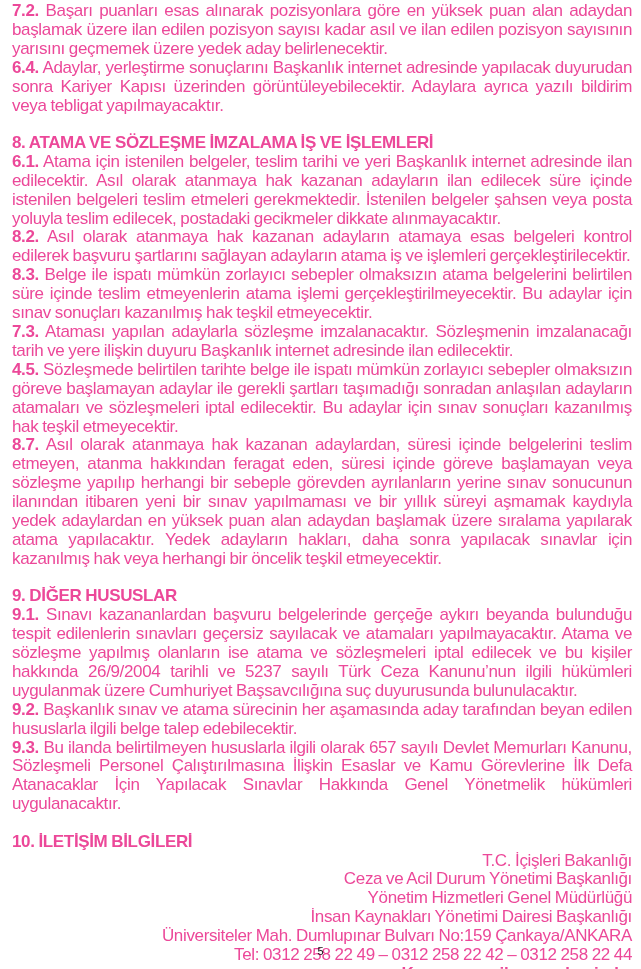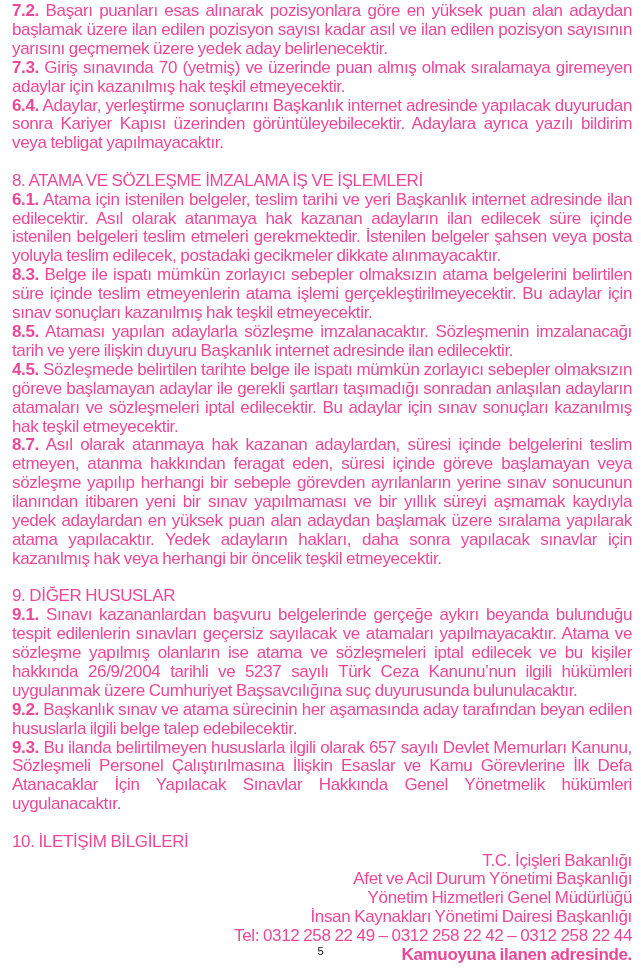--- a/index.html
+++ b/index.html
@@ -5,57 +5,58 @@
   html, body { margin: 0; padding: 0; background: #ffffff; }
   body { width: 641px; height: 969px; overflow: hidden; position: relative; }
   .page {
     position: absolute; left: 12px; top: 2px; width: 620px;
     font-family: "Liberation Sans", sans-serif;
     font-size: 17px; line-height: 18.9px; color: #ec4899;
     letter-spacing: -0.35px; word-spacing: -0.5px;
   }
   p { margin: 0; text-align: justify; }
   .num { font-weight: bold; }
-  .heading { font-weight: normal; margin-top: 18.5px; text-align: left; }
+  .heading { font-weight: bold; margin-top: 18.5px; text-align: left; }
   .line { text-align: right; }
   .footer-bold { font-weight: bold; }
   .pageno { position: absolute; left: 0; width: 641px; top: 945px; text-align: center;
     font-family: "Liberation Sans", sans-serif; font-size: 11px; color: #111; }
 </style>
 </head>
 <body>
 
 <div class="page">
 
   <div>
     <p><span class="num">7.2.</span><span> Başarı puanları esas alınarak pozisyonlara göre en yüksek puan alan adaydan başlamak üzere ilan edilen pozisyon sayısı kadar asıl ve ilan edilen pozisyon sayısının yarısını geçmemek üzere yedek aday belirlenecektir.</span></p>
-    <p><span class="num">7.3.</span><span> Giriş sınavında 70 (yetmiş) ve üzerinde puan almış olmak sıralamaya giremeyen adaylar için kazanılmış hak teşkil etmeyecektir.</span></p>
     <p><span class="num">6.4.</span><span> Adaylar, yerleştirme sonuçlarını Başkanlık internet adresinde yapılacak duyurudan sonra Kariyer Kapısı üzerinden görüntüleyebilecektir. Adaylara ayrıca yazılı bildirim veya tebligat yapılmayacaktır.</span></p>
   </div>
 
   <div>
     <p class="heading">8. ATAMA VE SÖZLEŞME İMZALAMA İŞ VE İŞLEMLERİ</p>
     <p><span class="num">6.1.</span><span> Atama için istenilen belgeler, teslim tarihi ve yeri Başkanlık internet adresinde ilan edilecektir. Asıl olarak atanmaya hak kazanan adayların ilan edilecek süre içinde istenilen belgeleri teslim etmeleri gerekmektedir. İstenilen belgeler şahsen veya posta yoluyla teslim edilecek, postadaki gecikmeler dikkate alınmayacaktır.</span></p>
+    <p><span class="num">8.2.</span><span> Asıl olarak atanmaya hak kazanan adayların atamaya esas belgeleri kontrol edilerek başvuru şartlarını sağlayan adayların atama iş ve işlemleri gerçekleştirilecektir.</span></p>
     <p><span class="num">8.3.</span><span> Belge ile ispatı mümkün zorlayıcı sebepler olmaksızın atama belgelerini belirtilen süre içinde teslim etmeyenlerin atama işlemi gerçekleştirilmeyecektir. Bu adaylar için sınav sonuçları kazanılmış hak teşkil etmeyecektir.</span></p>
-    <p><span class="num">8.5.</span><span> Ataması yapılan adaylarla sözleşme imzalanacaktır. Sözleşmenin imzalanacağı tarih ve yere ilişkin duyuru Başkanlık internet adresinde ilan edilecektir.</span></p>
+    <p><span class="num">7.3.</span><span> Ataması yapılan adaylarla sözleşme imzalanacaktır. Sözleşmenin imzalanacağı tarih ve yere ilişkin duyuru Başkanlık internet adresinde ilan edilecektir.</span></p>
     <p><span class="num">4.5.</span><span> Sözleşmede belirtilen tarihte belge ile ispatı mümkün zorlayıcı sebepler olmaksızın göreve başlamayan adaylar ile gerekli şartları taşımadığı sonradan anlaşılan adayların atamaları ve sözleşmeleri iptal edilecektir. Bu adaylar için sınav sonuçları kazanılmış hak teşkil etmeyecektir.</span></p>
     <p><span class="num">8.7.</span><span> Asıl olarak atanmaya hak kazanan adaylardan, süresi içinde belgelerini teslim etmeyen, atanma hakkından feragat eden, süresi içinde göreve başlamayan veya sözleşme yapılıp herhangi bir sebeple görevden ayrılanların yerine sınav sonucunun ilanından itibaren yeni bir sınav yapılmaması ve bir yıllık süreyi aşmamak kaydıyla yedek adaylardan en yüksek puan alan adaydan başlamak üzere sıralama yapılarak atama yapılacaktır. Yedek adayların hakları, daha sonra yapılacak sınavlar için kazanılmış hak veya herhangi bir öncelik teşkil etmeyecektir.</span></p>
   </div>
 
   <div>
     <p class="heading">9. DİĞER HUSUSLAR</p>
     <p><span class="num">9.1.</span><span> Sınavı kazananlardan başvuru belgelerinde gerçeğe aykırı beyanda bulunduğu tespit edilenlerin sınavları geçersiz sayılacak ve atamaları yapılmayacaktır. Atama ve sözleşme yapılmış olanların ise atama ve sözleşmeleri iptal edilecek ve bu kişiler hakkında 26/9/2004 tarihli ve 5237 sayılı Türk Ceza Kanunu’nun ilgili hükümleri uygulanmak üzere Cumhuriyet Başsavcılığına suç duyurusunda bulunulacaktır.</span></p>
     <p><span class="num">9.2.</span><span> Başkanlık sınav ve atama sürecinin her aşamasında aday tarafından beyan edilen hususlarla ilgili belge talep edebilecektir.</span></p>
     <p><span class="num">9.3.</span><span> Bu ilanda belirtilmeyen hususlarla ilgili olarak 657 sayılı Devlet Memurları Kanunu, Sözleşmeli Personel Çalıştırılmasına İlişkin Esaslar ve Kamu Görevlerine İlk Defa Atanacaklar İçin Yapılacak Sınavlar Hakkında Genel Yönetmelik hükümleri uygulanacaktır.</span></p>
   </div>
 
   <div>
     <p class="heading">10. İLETİŞİM BİLGİLERİ</p>
     <p class="line">T.C. İçişleri Bakanlığı</p>
-    <p class="line">Afet ve Acil Durum Yönetimi Başkanlığı</p>
+    <p class="line">Ceza ve Acil Durum Yönetimi Başkanlığı</p>
     <p class="line">Yönetim Hizmetleri Genel Müdürlüğü</p>
     <p class="line">İnsan Kaynakları Yönetimi Dairesi Başkanlığı</p>
+    <p class="line">Üniversiteler Mah. Dumlupınar Bulvarı No:159 Çankaya/ANKARA</p>
     <p class="line">Tel: 0312 258 22 49 – 0312 258 22 42 – 0312 258 22 44</p>
     <p class="line footer-bold">Kamuoyuna ilanen adresinde.</p>
   </div>
 </div>
 
 <div class="pageno">5</div>
 
 </body></html>

